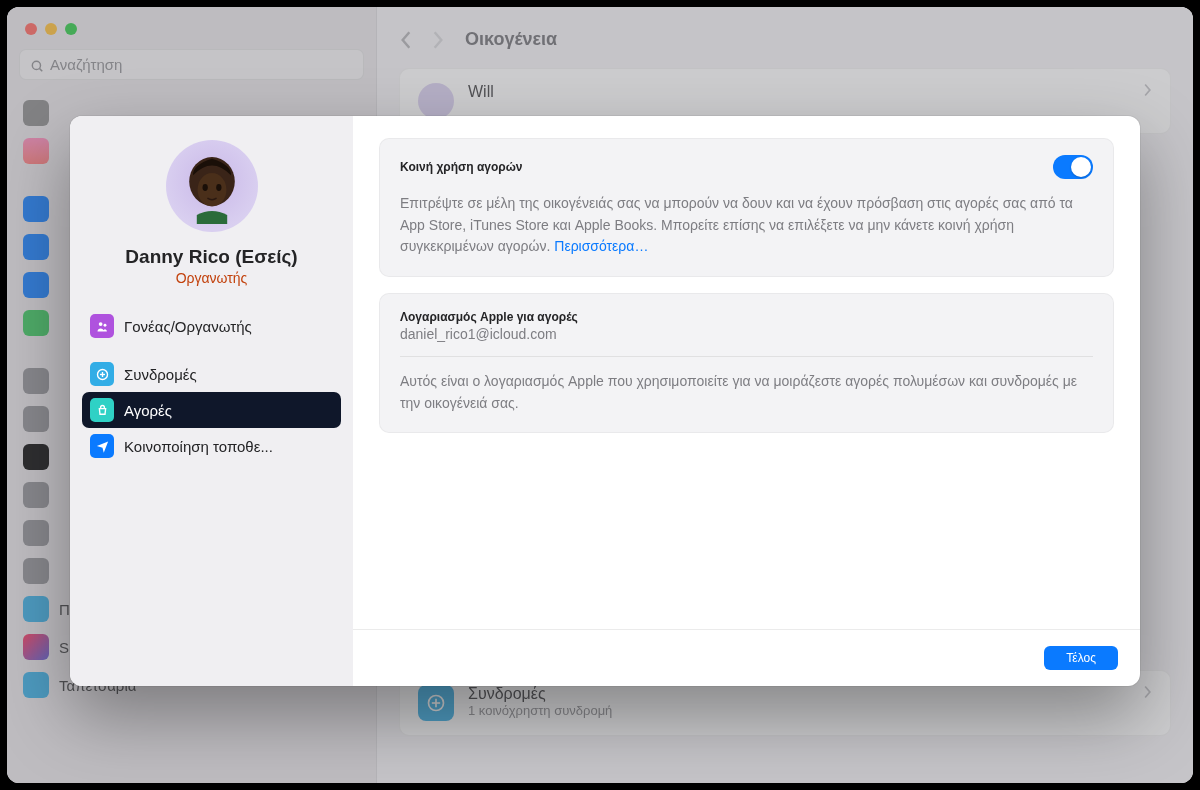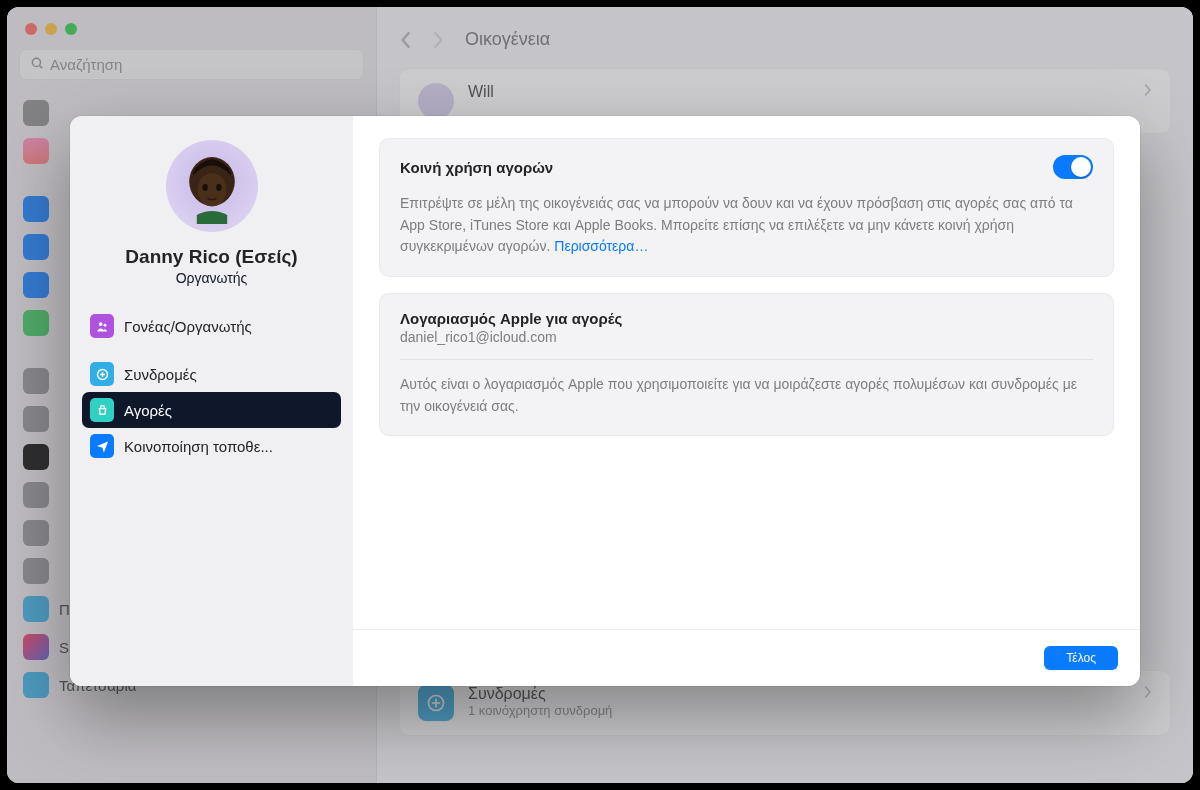--- a/index.html
+++ b/index.html
@@ -6,56 +6,56 @@
 body { width: 1200px; height: 790px; overflow: hidden; background: #000; position: relative; }
 
 
 .bg-window { position: absolute; inset: 7px; border-radius: 12px; background: #f2f2f5; display: flex; overflow: hidden; box-shadow: 0 0 0 1px rgba(0,0,0,0.1); }
 .bg-sidebar { width: 370px; background: #e8e6e9; padding: 12px; border-right: 1px solid rgba(0,0,0,0.06); }
 .traffic { display: flex; gap: 8px; padding: 4px 6px 14px; }
 .tl { width: 12px; height: 12px; border-radius: 50%; }
 .tl.red { background: #ff5f57; }
 .tl.yellow { background: #febc2e; }
 .tl.green { background: #28c840; }
-.search-bg { display:flex; align-items:flex-start; gap:6px; background: rgba(255,255,255,0.5); border: 1px solid rgba(0,0,0,0.08); border-radius: 7px; padding: 6px 10px; color:#8b8b8f; font-size:15px; }
+.search-bg { display:flex; align-items:flex-end; gap:6px; background: rgba(255,255,255,0.5); border: 1px solid rgba(0,0,0,0.08); border-radius: 7px; padding: 6px 10px; color:#8b8b8f; font-size:15px; }
 .bg-items { margin-top: 14px; }
 .bg-item { display:flex; align-items:center; gap:10px; padding:6px 4px; color:#3a3a3c; font-size:15px; }
 .bg-icon { width:26px; height:26px; border-radius:6px; display:flex; align-items:center; justify-content:center; color:#fff; font-size:14px; }
 .bg-main { flex:1; background:#f4f2f5; padding: 16px 22px; }
 .bg-header { display:flex; align-items:center; gap:20px; margin: 6px 0 18px; }
 .bg-nav { display:flex; gap: 18px; color:#b0b0b4; }
-.bg-title { font-size:18px; font-weight:400; color:#6b6b70; }
+.bg-title { font-size:18px; font-weight:700; color:#6b6b70; }
 .bg-card { background:#fff; border:1px solid rgba(0,0,0,0.06); border-radius:10px; padding: 14px 18px; margin-bottom: 16px; display:flex; gap:14px; }
 .bg-card-title { font-size:16px; color:#3a3a3c; font-weight:500; }
 .bg-card-sub { font-size:13px; color:#8b8b8f; }
 .chev { margin-left:auto; color:#c0c0c4; }
 
 
 .dim { position:absolute; inset:7px; background:rgba(120,120,125,0.38); border-radius:12px; }
 
 
 .modal { position:absolute; left:70px; top:116px; width:1070px; height:570px; background:#fff; border-radius:12px; display:flex; overflow:hidden; box-shadow: 0 30px 70px rgba(0,0,0,0.35), 0 0 0 1px rgba(0,0,0,0.05); }
 .msidebar { width:283px; background:#f0eff2; padding: 24px 0 12px; display:flex; flex-direction:column; }
 .avatar-wrap { display:flex; flex-direction:column; align-items:center; padding: 0 16px 8px; }
 .avatar { width:92px; height:92px; border-radius:50%; background: radial-gradient(circle at 50% 45%, #c9b8e8 0%, #d9cff0 70%); display:flex; align-items:center; justify-content:center; overflow:hidden; }
 .avatar svg { width: 76px; height: 76px; }
 .uname { font-size: 19px; font-weight:600; color:#242426; margin-top: 14px; text-align:center; }
-.urole { font-size:14px; color:#0f172a; margin-top: 2px; }
+.urole { font-size:14px; color:#c2410c; margin-top: 2px; }
 .nav { padding: 14px 12px 0; }
 .nav-group { margin-bottom: 12px; }
 .nav-item { display:flex; align-items:center; gap:10px; padding: 6px 8px; border-radius:7px; font-size:15px; color:#242426; cursor:default; }
 .nav-item.selected { background:#0f172a; color:#fff; }
 .nicon { width:24px; height:24px; border-radius:5px; display:flex; align-items:center; justify-content:center; color:#fff; flex-shrink:0; }
 .nicon svg { width:15px; height:15px; }
 
 .mcontent { flex:1; display:flex; flex-direction:column; }
 .mbody { flex:1; padding: 22px 26px; overflow:auto; }
 .pane { background:#f3f3f5; border:1px solid rgba(0,0,0,0.04); border-radius:10px; padding: 16px 20px 18px; margin-bottom: 16px; }
 .pane-head { display:flex; align-items:center; justify-content:space-between; }
-.pane-title { font-size:15px; font-weight:600; color:#242426; }
+.pane-title { font-size:12px; font-weight:600; color:#242426; }
 .pane-sub { font-size:14px; color:#7d7d82; margin-top: 2px; }
 .pane-desc { font-size:14px; color:#7d7d82; line-height:1.55; margin-top: 14px; }
 .link { color:#0a7aff; }
 .divider { height:1px; background:rgba(0,0,0,0.08); margin: 14px 0; }
 .toggle { width:40px; height:24px; background:#0a7aff; border-radius:12px; position:relative; }
 .toggle::after { content:""; position:absolute; width:20px; height:20px; background:#fff; border-radius:50%; top:2px; right:2px; box-shadow:0 1px 2px rgba(0,0,0,0.2); }
 
 .mfoot { border-top:1px solid rgba(0,0,0,0.08); padding: 16px 22px; display:flex; justify-content:flex-end; }
 .btn-done { background:#0a7aff; color:#fff; border:none; border-radius:6px; padding: 5px 22px; font-size:12px; font-weight:500; cursor:pointer; }
 

